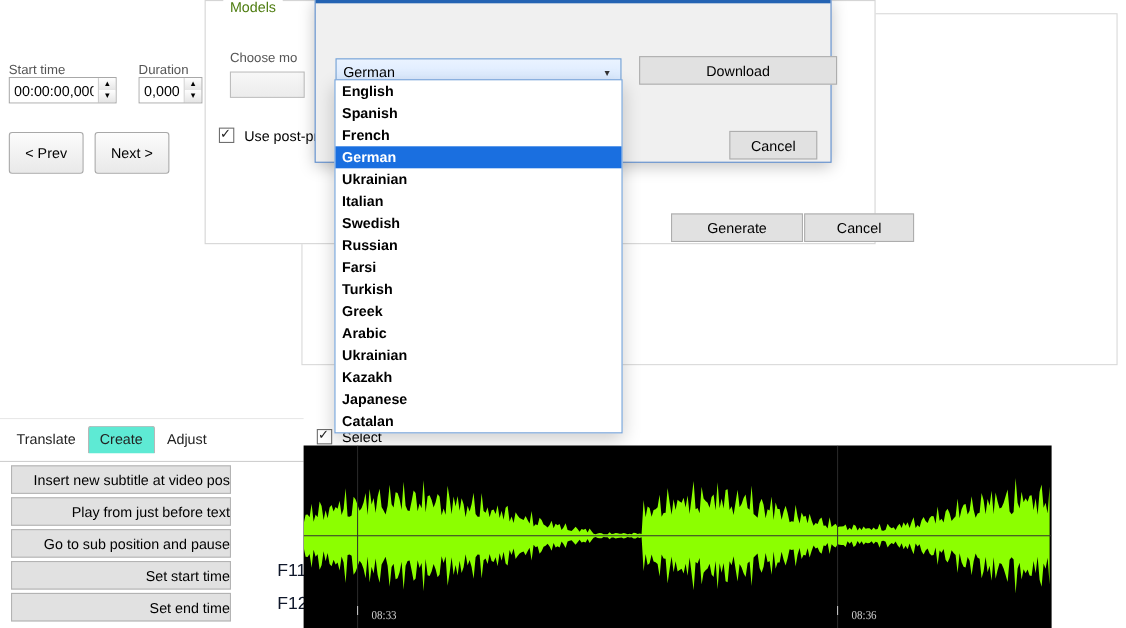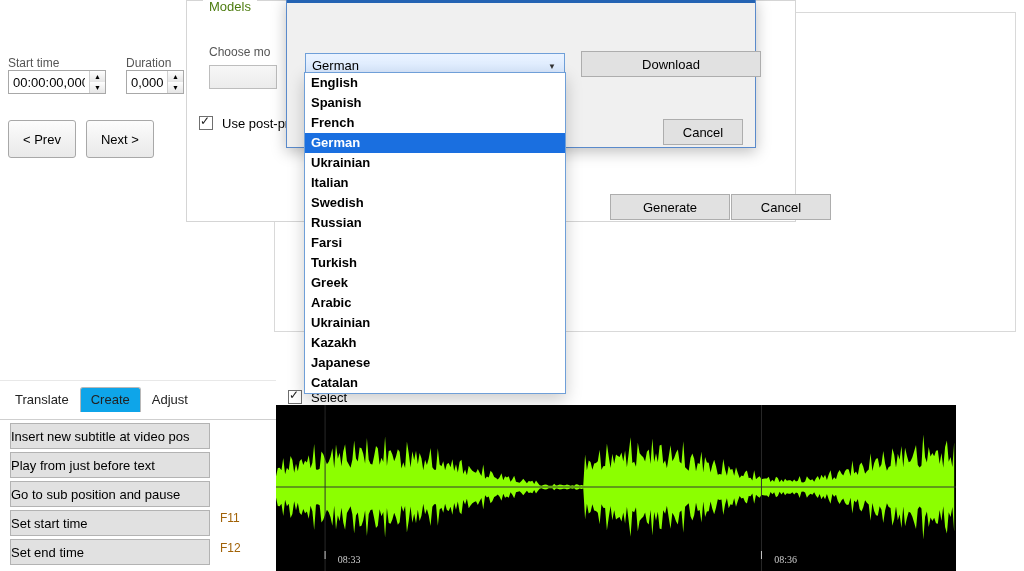--- a/index.html
+++ b/index.html
@@ -81,29 +81,29 @@
   #bottom-panel {
     position: absolute; left: 0; top: 380px; width: 276px; height: 190px;
     background: #fff; border-top: 1px solid #e8e8e8;
   }
   .tabs { display: flex; margin: 6px 0 8px 4px; }
   .tab {
     padding: 4px 10px 5px; border: 1px solid transparent; border-bottom: none;
     cursor: pointer; color: #222;
   }
   .tab.active {
-    border-color: #b8b8b8; background: #0ea5e9; border-radius: 3px 3px 0 0;
+    border-color: #b8b8b8; background: #5eead4; border-radius: 3px 3px 0 0;
     position: relative; z-index: 2;
   }
   .tabline { border-bottom: 1px solid #cfcfcf; margin-top: -1px; }
   .btncol button.winbtn {
     display: block; width: 200px; margin: 3px 4px 0 10px; height: 26px; padding: 0;
-    background: #e1e1e1; border: 1px solid #b3b3b3; border-radius: 0; text-align: left;
-  }
-  .fk { position: absolute; color: #a16207; font-size: 12px; }
+    background: #e1e1e1; border: 1px solid #b3b3b3; border-radius: 0; text-align: right;
+  }
+  .fk { position: absolute; color: #0f172a; font-size: 16px; margin-left: 32px; }
   .f11 { left: 220px; top: 130px; }
   .f12 { left: 220px; top: 160px; }
 
   
   #select-chk {
     position: absolute; left: 284px; top: 387px; display: flex; gap: 6px; align-items: center;
   }
 
   
   #waveform {

